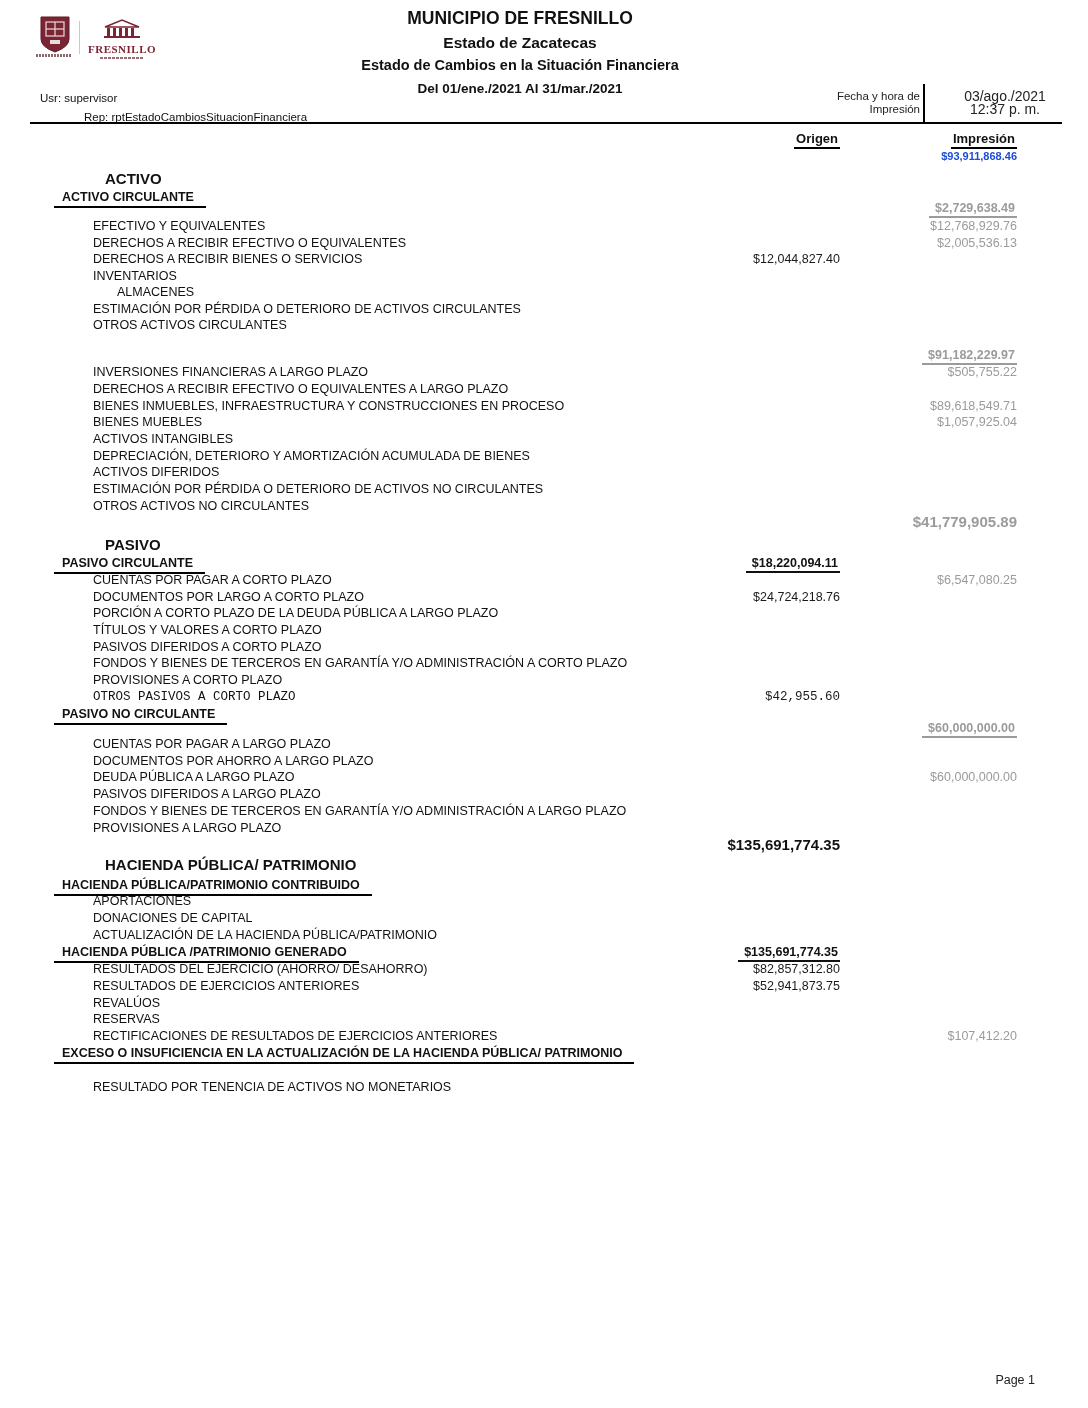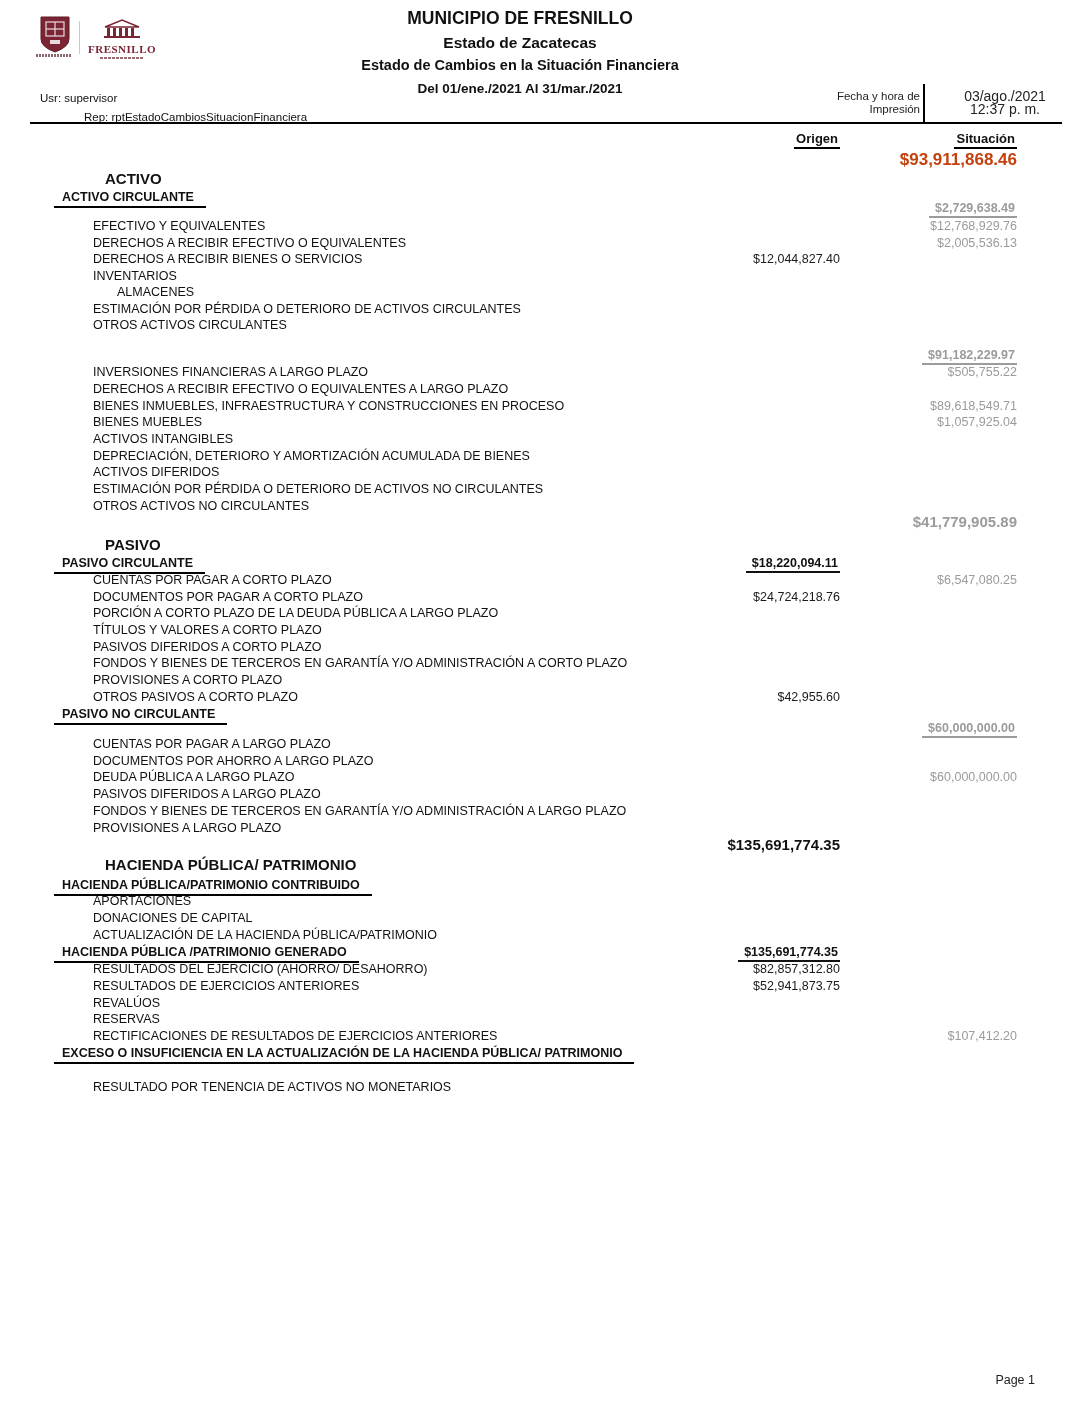--- a/index.html
+++ b/index.html
@@ -27,21 +27,21 @@
         font-size:11.5px;line-height:13px;color:#222;}
   .print-vline{position:absolute;left:923px;top:84px;width:2px;height:40px;background:#000;}
   .print-vals{position:absolute;left:926px;top:90px;width:104px;text-align:center;
         font-size:14px;line-height:13px;color:#222;margin-left:27px;}
   .hr{position:absolute;left:30px;top:122px;width:1032px;height:2px;background:#000;}
   
   .colhead{position:absolute;top:131px;font-size:13px;font-weight:bold;
         border-bottom:2px solid #000;padding:0 2px 1px 2px;}
   .colhead.co{right:248px;}
   .colhead.ca{right:71px;}
-  .grandtotal{position:absolute;top:150px;right:71px;font-size:17px;font-weight:bold;color:#c2410c;}
+  .grandtotal{position:absolute;top:150px;right:71px;font-size:11px;font-weight:bold;color:#1d4ed8;}
   
   #rows{position:absolute;left:0;top:0;width:1088px;height:1408px;}
   .row{position:absolute;left:0;width:1088px;height:18px;font-size:12.5px;}
   .lbl{position:absolute;white-space:nowrap;}
   .lbl.title{left:105px;font-size:15px;font-weight:bold;}
   .lbl.sub{left:54px;font-weight:bold;border-bottom:2px solid #000;padding:0 12px 2px 8px;}
   .lbl.item{left:93px;}
   .val{position:absolute;white-space:nowrap;}
   .val.o{right:248px;}
   .val.a{right:71px;}
@@ -96,21 +96,21 @@
   <div class="print-label">Fecha y hora de Impresión</div>
   <div class="print-vline"></div>
   <div class="print-vals">
     <div>03/ago./2021</div>
     <div>12:37 p. m.</div>
   </div>
 
   <div class="hr"></div>
 
   <div class="colhead co">Origen</div>
-  <div class="colhead ca">Situación</div>
+  <div class="colhead ca">Impresión</div>
   <div class="grandtotal">$93,911,868.46</div>
 
   <main id="rows">
       <div class="row" style="top: 170px;">
         <span class="lbl title">ACTIVO</span>
       </div>
       <div class="row" style="top: 190px;">
         <span class="lbl sub">ACTIVO CIRCULANTE</span>
       </div>
       <div class="row" style="top: 201px;">
@@ -181,39 +181,39 @@
       </div>
       <div class="row" style="top: 556px;">
         <span class="lbl sub">PASIVO CIRCULANTE</span>
         <span class="val o v-black-bold-ul">$18,220,094.11</span>
       </div>
       <div class="row" style="top: 573px;">
         <span class="lbl item">CUENTAS POR PAGAR A CORTO PLAZO</span>
         <span class="val a v-gray">$6,547,080.25</span>
       </div>
       <div class="row" style="top: 590px;">
-        <span class="lbl item">DOCUMENTOS POR PAGAR A CORTO PLAZO</span>
+        <span class="lbl item">DOCUMENTOS POR LARGO A CORTO PLAZO</span>
         <span class="val o v-black">$24,724,218.76</span>
       </div>
       <div class="row" style="top: 606px;">
         <span class="lbl item">PORCIÓN A CORTO PLAZO DE LA DEUDA PÚBLICA A LARGO PLAZO</span>
       </div>
       <div class="row" style="top: 623px;">
         <span class="lbl item">TÍTULOS Y VALORES A CORTO PLAZO</span>
       </div>
       <div class="row" style="top: 640px;">
         <span class="lbl item">PASIVOS DIFERIDOS A CORTO PLAZO</span>
       </div>
       <div class="row" style="top: 656px;">
         <span class="lbl item">FONDOS Y BIENES DE TERCEROS EN GARANTÍA Y/O ADMINISTRACIÓN A CORTO PLAZO</span>
       </div>
       <div class="row" style="top: 673px;">
         <span class="lbl item">PROVISIONES A CORTO PLAZO</span>
       </div>
-      <div class="row" style="top: 690px;">
+      <div class="row" style="top: 690px; font-family: Liberation Mono, monospace;">
         <span class="lbl item">OTROS PASIVOS A CORTO PLAZO</span>
         <span class="val o v-black">$42,955.60</span>
       </div>
       <div class="row" style="top: 707px;">
         <span class="lbl sub">PASIVO NO CIRCULANTE</span>
       </div>
       <div class="row" style="top: 721px;">
         <span class="val a v-gray-bold-ul">$60,000,000.00</span>
       </div>
       <div class="row" style="top: 737px;">

